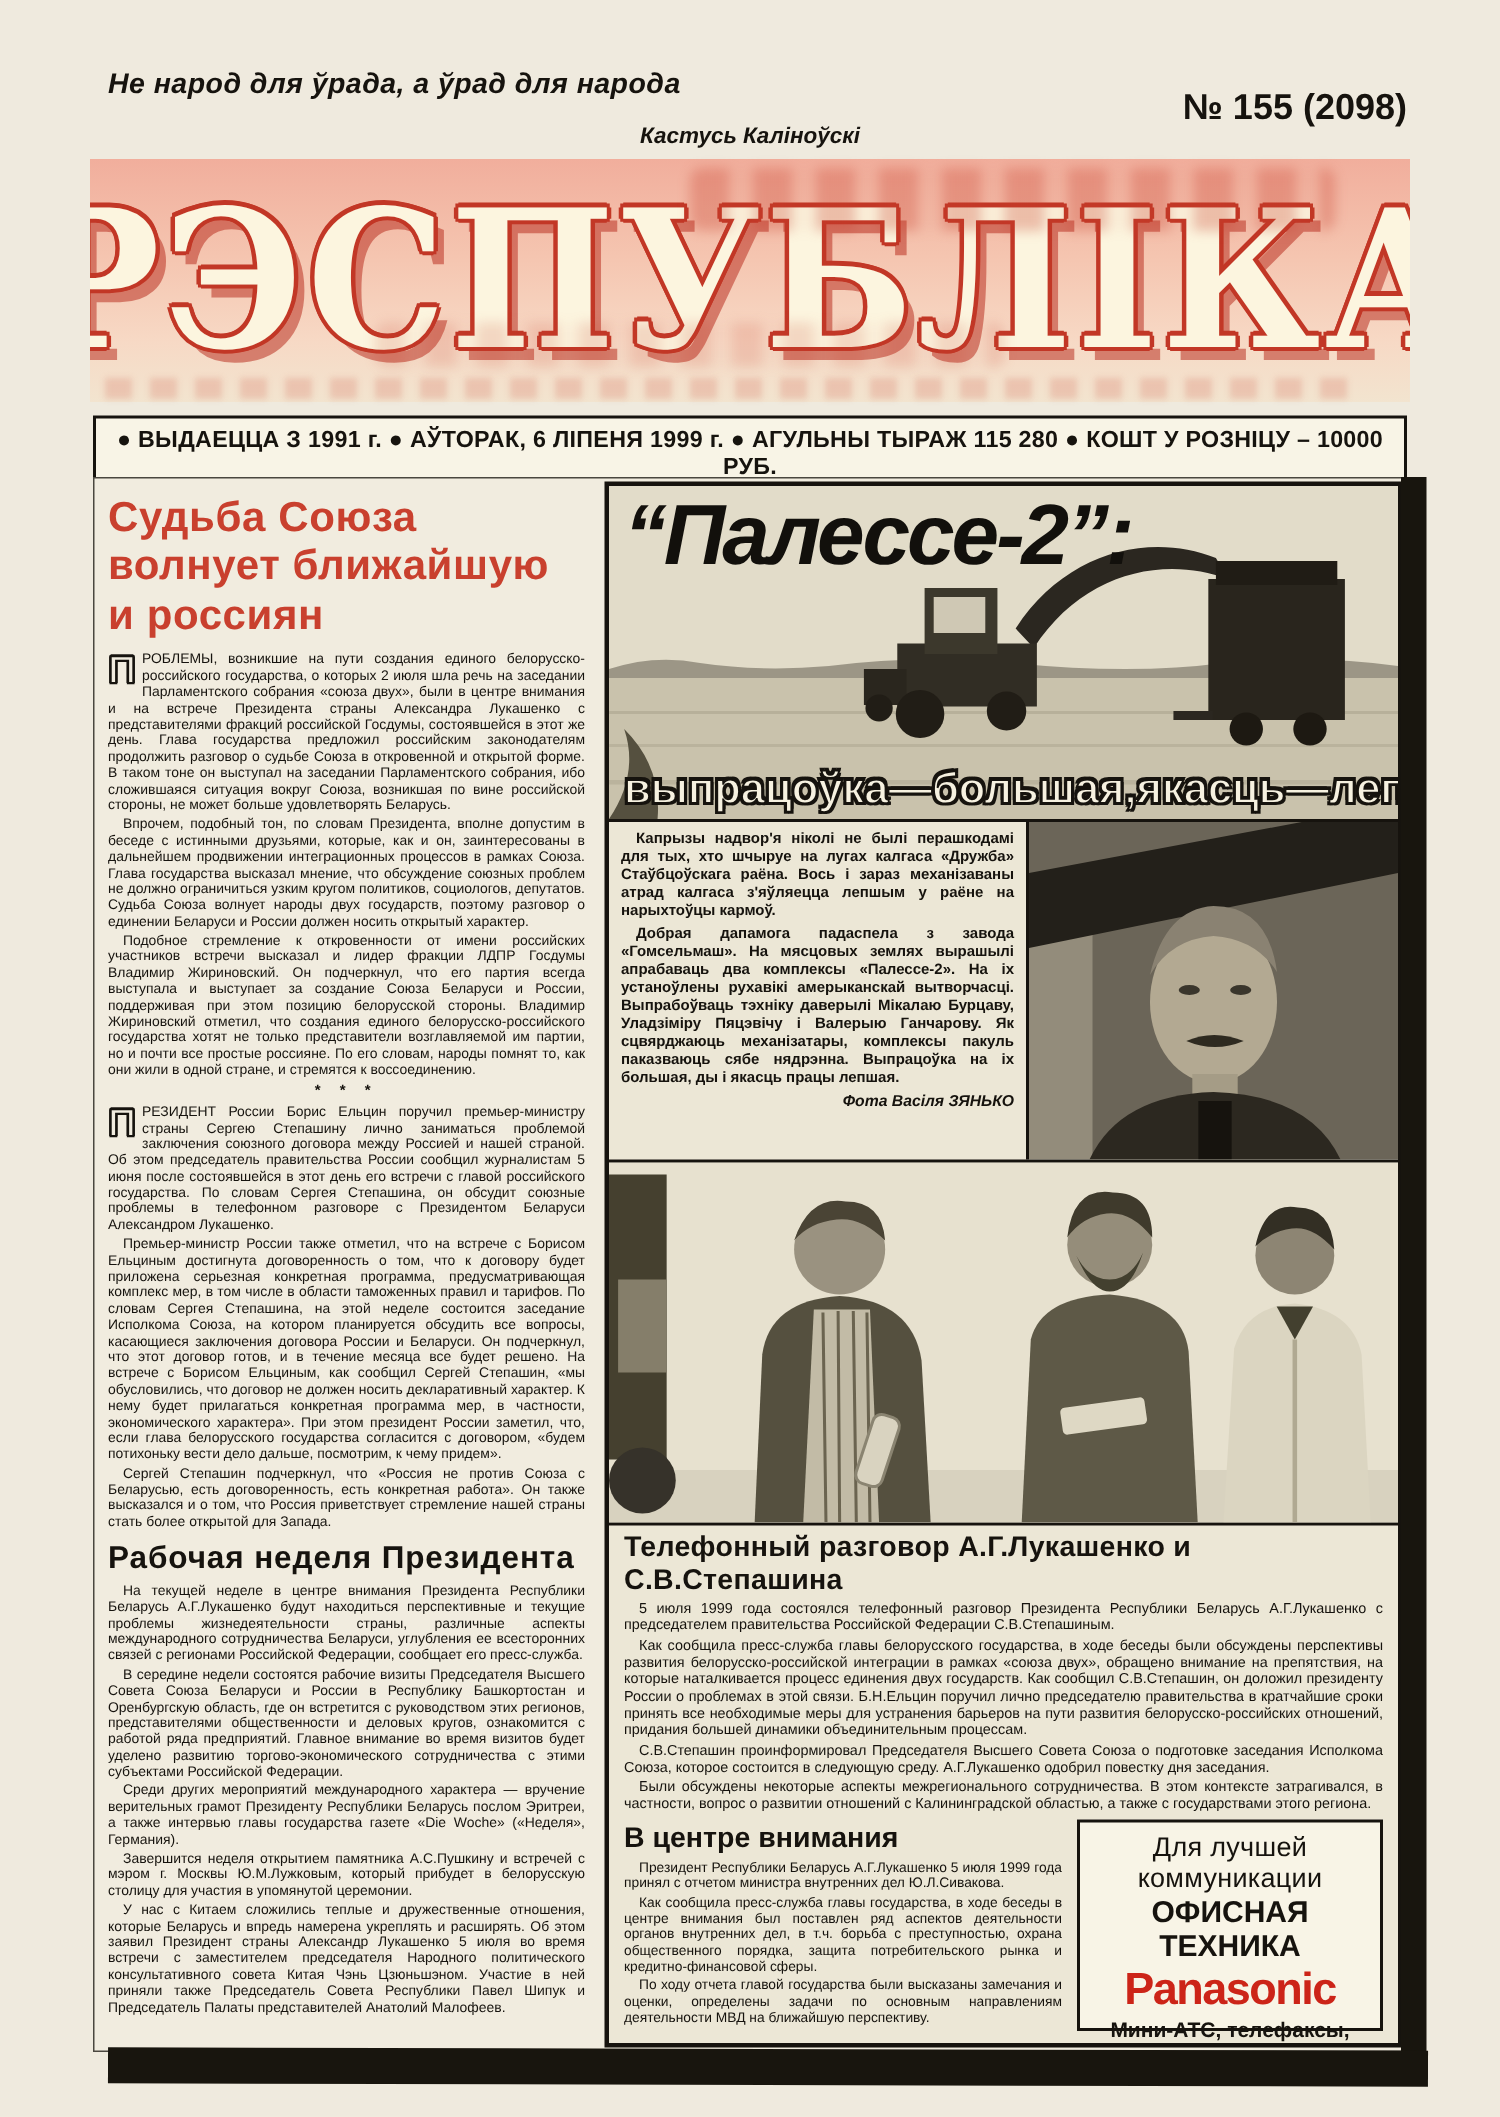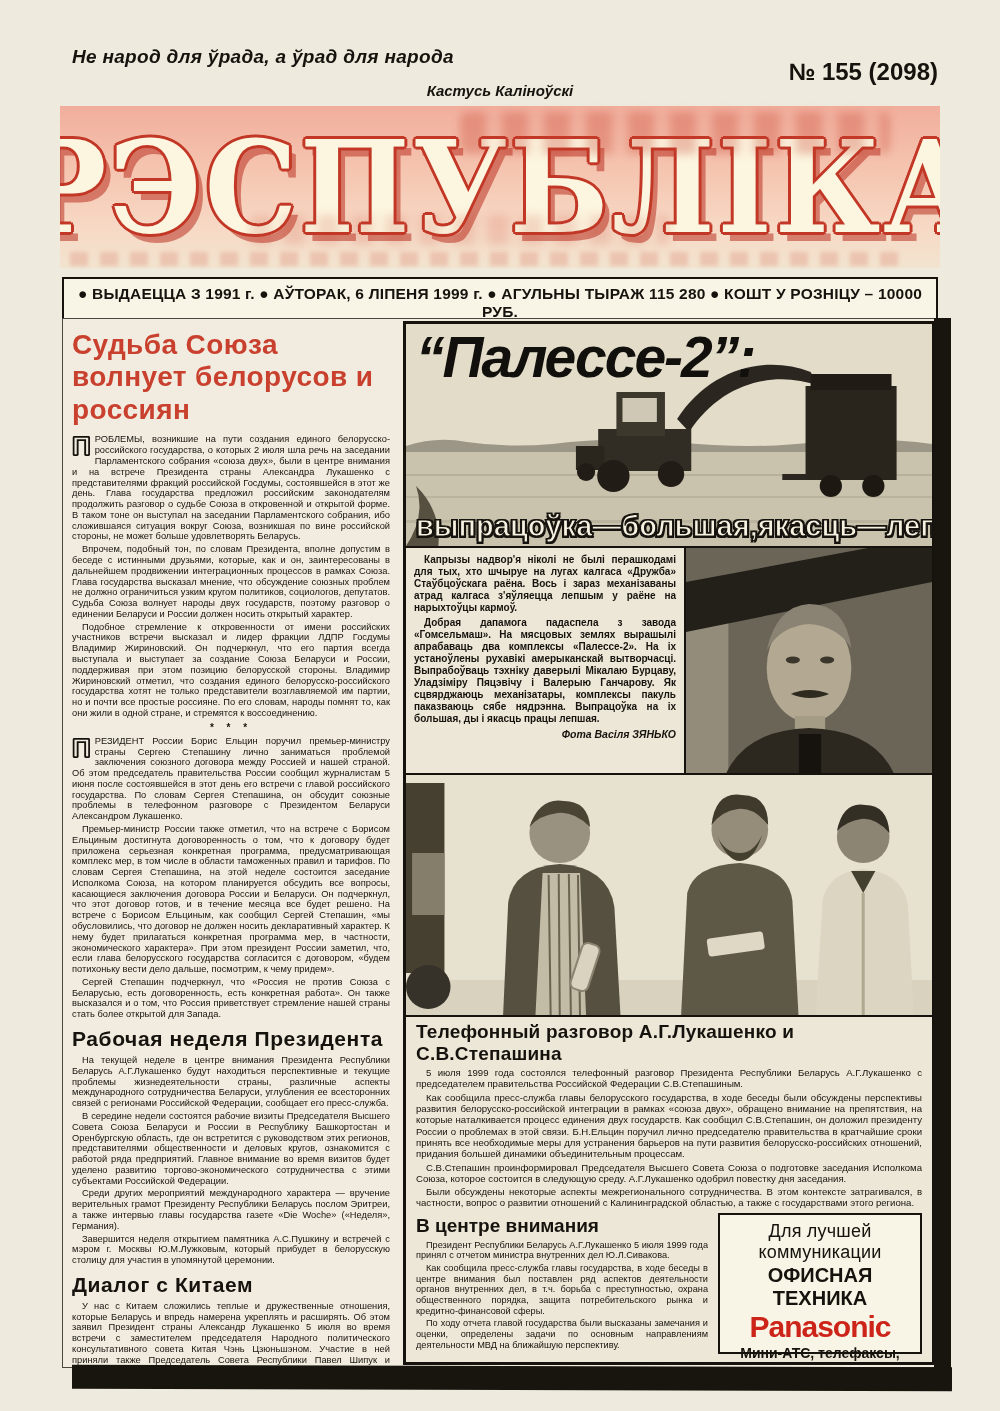--- a/index.html
+++ b/index.html
@@ -97,37 +97,36 @@
   </div>
   <div class="ghost ghost-a"></div>
   <div class="ghost ghost-b"></div>
   <div class="ghost-c"></div>
 
   <div class="dateline">● ВЫДАЕЦЦА  З 1991 г. ● АЎТОРАК, 6 ЛІПЕНЯ  1999 г. ● АГУЛЬНЫ  ТЫРАЖ 115 280 ● КОШТ  У  РОЗНІЦУ – 10000 РУБ.</div>
 
   <div class="frame">
 
     <div class="left-col">
-      <div class="headline-red">Судьба Союза волнует белорусов и россиян</div>
+      <div class="headline-red">Судьба Союза волнует ближайшую и россиян</div>
 
       <p class="jp"><span class="dropcap">П</span><span>РОБЛЕМЫ, возникшие на пути создания единого белорусско-российского государства, о которых 2 июля шла речь на заседании Парламентского собрания «союза двух», были в центре внимания и на встрече Президента страны Александра Лукашенко с представителями фракций российской Госдумы, состоявшейся в этот же день. Глава государства предложил российским законодателям продолжить разговор о судьбе Союза в откровенной и открытой форме. В таком тоне он выступал на заседании Парламентского собрания, ибо сложившаяся ситуация вокруг Союза, возникшая по вине российской стороны, не может больше удовлетворять Беларусь.</span></p>
       <p class="jp jp-ind">Впрочем, подобный тон, по словам Президента, вполне допустим в беседе с истинными друзьями, которые, как и он, заинтересованы в дальнейшем продвижении интеграционных процессов в рамках Союза. Глава государства высказал мнение, что обсуждение союзных проблем не должно ограничиться узким кругом политиков, социологов, депутатов. Судьба Союза волнует народы двух государств, поэтому разговор о единении Беларуси и России должен носить открытый характер.</p>
       <p class="jp jp-ind">Подобное стремление к откровенности от имени российских участников встречи высказал и лидер фракции ЛДПР Госдумы Владимир Жириновский. Он подчеркнул, что его партия всегда выступала и выступает за создание Союза Беларуси и России, поддерживая при этом позицию белорусской стороны. Владимир Жириновский отметил, что создания единого белорусско-российского государства хотят не только представители возглавляемой им партии, но и почти все простые россияне. По его словам, народы помнят то, как они жили в одной стране, и стремятся к воссоединению.</p>
       <div class="stars">* * *</div>
       <p class="jp"><span class="dropcap">П</span><span>РЕЗИДЕНТ России Борис Ельцин поручил премьер-министру страны Сергею Степашину лично заниматься проблемой заключения союзного договора между Россией и нашей страной. Об этом председатель правительства России сообщил журналистам 5 июня после состоявшейся в этот день его встречи с главой российского государства. По словам Сергея Степашина, он обсудит союзные проблемы в телефонном разговоре с Президентом Беларуси Александром Лукашенко.</span></p>
       <p class="jp jp-ind">Премьер-министр России также отметил, что на встрече с Борисом Ельциным достигнута договоренность о том, что к договору будет приложена серьезная конкретная программа, предусматривающая комплекс мер, в том числе в области таможенных правил и тарифов. По словам Сергея Степашина, на этой неделе состоится заседание Исполкома Союза, на котором планируется обсудить все вопросы, касающиеся заключения договора России и Беларуси. Он подчеркнул, что этот договор готов, и в течение месяца все будет решено. На встрече с Борисом Ельциным, как сообщил Сергей Степашин, «мы обусловились, что договор не должен носить декларативный характер. К нему будет прилагаться конкретная программа мер, в частности, экономического характера». При этом президент России заметил, что, если глава белорусского государства согласится с договором, «будем потихоньку вести дело дальше, посмотрим, к чему придем».</p>
       <p class="jp jp-ind">Сергей Степашин подчеркнул, что «Россия не против Союза с Беларусью, есть договоренность, есть конкретная работа». Он также высказался и о том, что Россия приветствует стремление нашей страны стать более открытой для Запада.</p>
 
       <div class="sec-head">Рабочая неделя Президента</div>
       <p class="jp jp-ind">На текущей неделе в центре внимания Президента Республики Беларусь А.Г.Лукашенко будут находиться перспективные и текущие проблемы жизнедеятельности страны, различные аспекты международного сотрудничества Беларуси, углубления ее всесторонних связей с регионами Российской Федерации, сообщает его пресс-служба.</p>
       <p class="jp jp-ind">В середине недели состоятся рабочие визиты Председателя Высшего Совета Союза Беларуси и России в Республику Башкортостан и Оренбургскую область, где он встретится с руководством этих регионов, представителями общественности и деловых кругов, ознакомится с работой ряда предприятий. Главное внимание во время визитов будет уделено развитию торгово-экономического сотрудничества с этими субъектами Российской Федерации.</p>
       <p class="jp jp-ind">Среди других мероприятий международного характера — вручение верительных грамот Президенту Республики Беларусь послом Эритреи, а также интервью главы  государства газете «Die Woche» («Неделя», Германия).</p>
       <p class="jp jp-ind">Завершится неделя открытием памятника А.С.Пушкину и встречей с мэром г. Москвы Ю.М.Лужковым, который прибудет в белорусскую столицу для участия в упомянутой церемонии.</p>
 
-      <div class="sec-head">Диалог с Китаем</div>
       <p class="jp jp-ind">У нас с Китаем сложились теплые и дружественные отношения, которые Беларусь и впредь намерена укреплять и расширять. Об этом заявил Президент страны Александр Лукашенко 5 июля во время встречи с заместителем председателя Народного политического консультативного совета Китая Чэнь Цзюньшэном. Участие в ней приняли также Председатель Совета Республики Павел Шипук и Председатель Палаты представителей Анатолий Малофеев.</p>
 
     </div>
 
     <div class="feature">
 
       <div class="photo1">
         <svg viewBox="0 0 520 222" preserveAspectRatio="none">
           <rect x="0" y="0" width="520" height="130" fill="#e2dcc9"></rect>
           <path d="M0,122 q30,-10 60,-4 q40,6 85,2 q60,-8 120,-2 q80,8 140,0 q60,-6 115,2 L520,132 L0,132 Z" fill="#8f897a" opacity=".85"></path>

